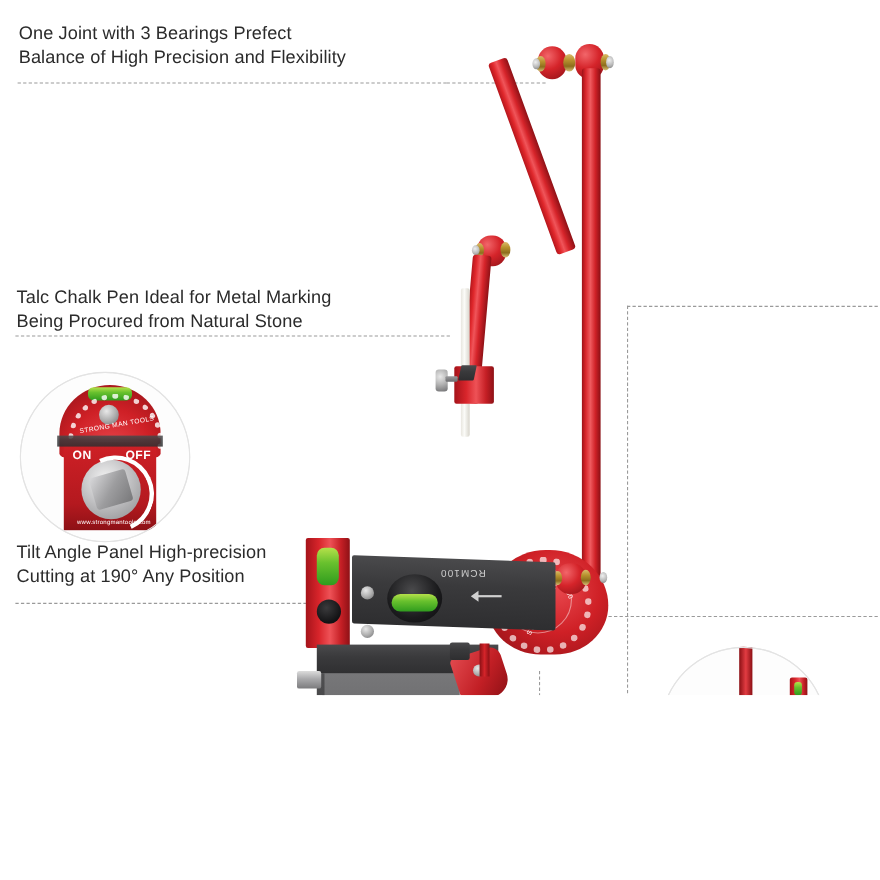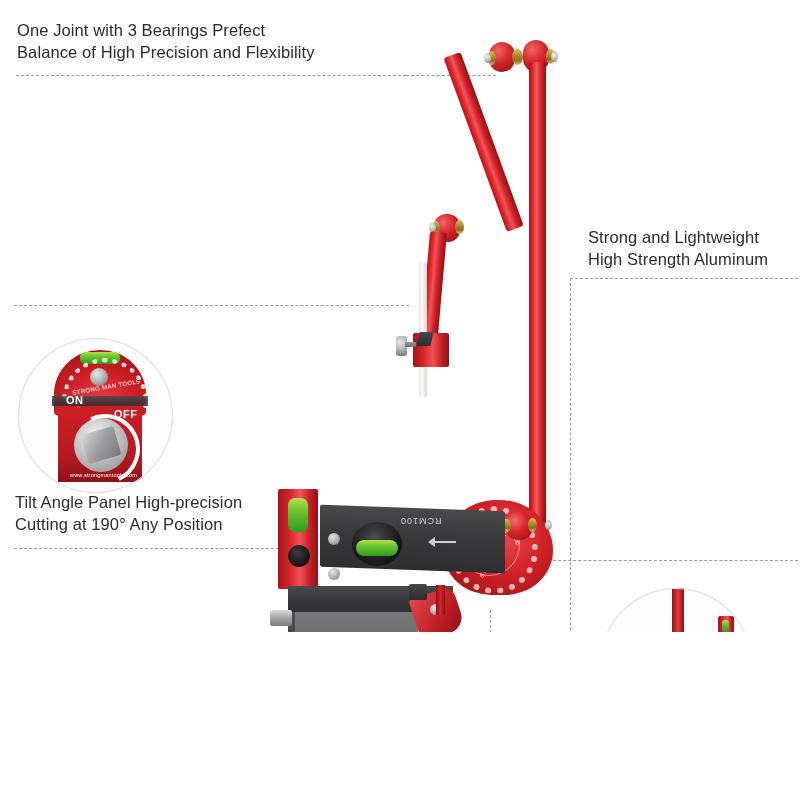--- a/index.html
+++ b/index.html
@@ -134,30 +134,30 @@
 </head>
 <body>
 
 <div id="page">
 
   <div class="callout" style="left:17px; top:20px; width:400px;">One Joint with 3 Bearings Prefect
 Balance of High Precision and Flexibility</div>
   <div class="dash" style="left:16px; top:75px; width:390px;"></div>
   <div class="dash" style="left:406px; top:75px; width:90px;"></div>
 
+  <div class="callout" style="left:15px; top:260px; width:420px;">Talc Chalk Pen Ideal for Metal Marking
+Being Procured from Natural Stone</div>
   <div class="dash" style="left:14px; top:305px; width:395px;"></div>
 
   <div class="callout" style="left:15px; top:492px; width:340px;">Tilt Angle Panel High-precision
 Cutting at 190° Any Position</div>
   <div class="dash" style="left:14px; top:548px; width:290px;"></div>
 
   <div class="dash" style="left:14px; top:654px; width:278px;"></div>
 
-  <div class="callout" style="left:588px; top:227px; width:210px;">Strong and Lightweight
-High Strength Aluminum</div>
   <div class="dash" style="left:570px; top:278px; width:228px;"></div>
   <div class="dash-v" style="left:570px; top:278px; height:432px;"></div>
 
   <div class="dash" style="left:533px; top:560px; width:265px;"></div>
 
   <div class="dash" style="left:490px; top:784px; width:308px;"></div>
   <div class="dash-v" style="left:490px; top:610px; height:174px;"></div>
 
   <div class="part" style="left:0; top:0; width:800px; height:800px;">
 
@@ -272,21 +272,21 @@
     <div class="part vial-green" style="left:62px; top:14px; width:40px; height:12px; border-radius:5px;"></div>
     <div class="part" style="left:44px; top:20px; width:76px; height:76px; border-radius:50%;
                 border:5px dotted rgba(255,255,255,0.8); clip-path: inset(0 0 42% 0);"></div>
     <div class="part screw" style="left:72px; top:30px; width:18px; height:18px;"></div>
     <div class="dial-text" style="left:54px; top:46px; transform:rotate(-10deg); font-size:6px;">STRONG MAN TOOLS</div>
 
     <div class="part" style="left:40px; top:64px; width:84px; height:80px;
                 background: linear-gradient(180deg,#cf2026 0%,#b4191f 70%,#8d1116 100%);"></div>
     <div class="part body-dark" style="left:34px; top:58px; width:96px; height:10px; opacity:.85;"></div>
 
-    <div class="switch-label" style="left:48px; top:56px;">ON</div>
+    <div class="switch-label" style="left:48px; top:70px;">ON</div>
     <div class="switch-label" style="left:96px; top:70px;">OFF</div>
 
     <div class="part" style="left:56px; top:80px; width:54px; height:54px;
                 background: radial-gradient(circle at 40% 32%, #f2f2f2 0%, #c0c0c2 48%, #8b8b8d 100%);
                 border-radius:50%;"></div>
     <div class="part" style="left:66px; top:92px; width:34px; height:30px;
                 background: linear-gradient(135deg,#d9d9db 0%,#9d9d9f 50%,#78787a 100%);
                 transform: rotate(-16deg); border-radius:3px;"></div>
 
     <div class="part" style="left:52px; top:76px; width:62px; height:62px;

